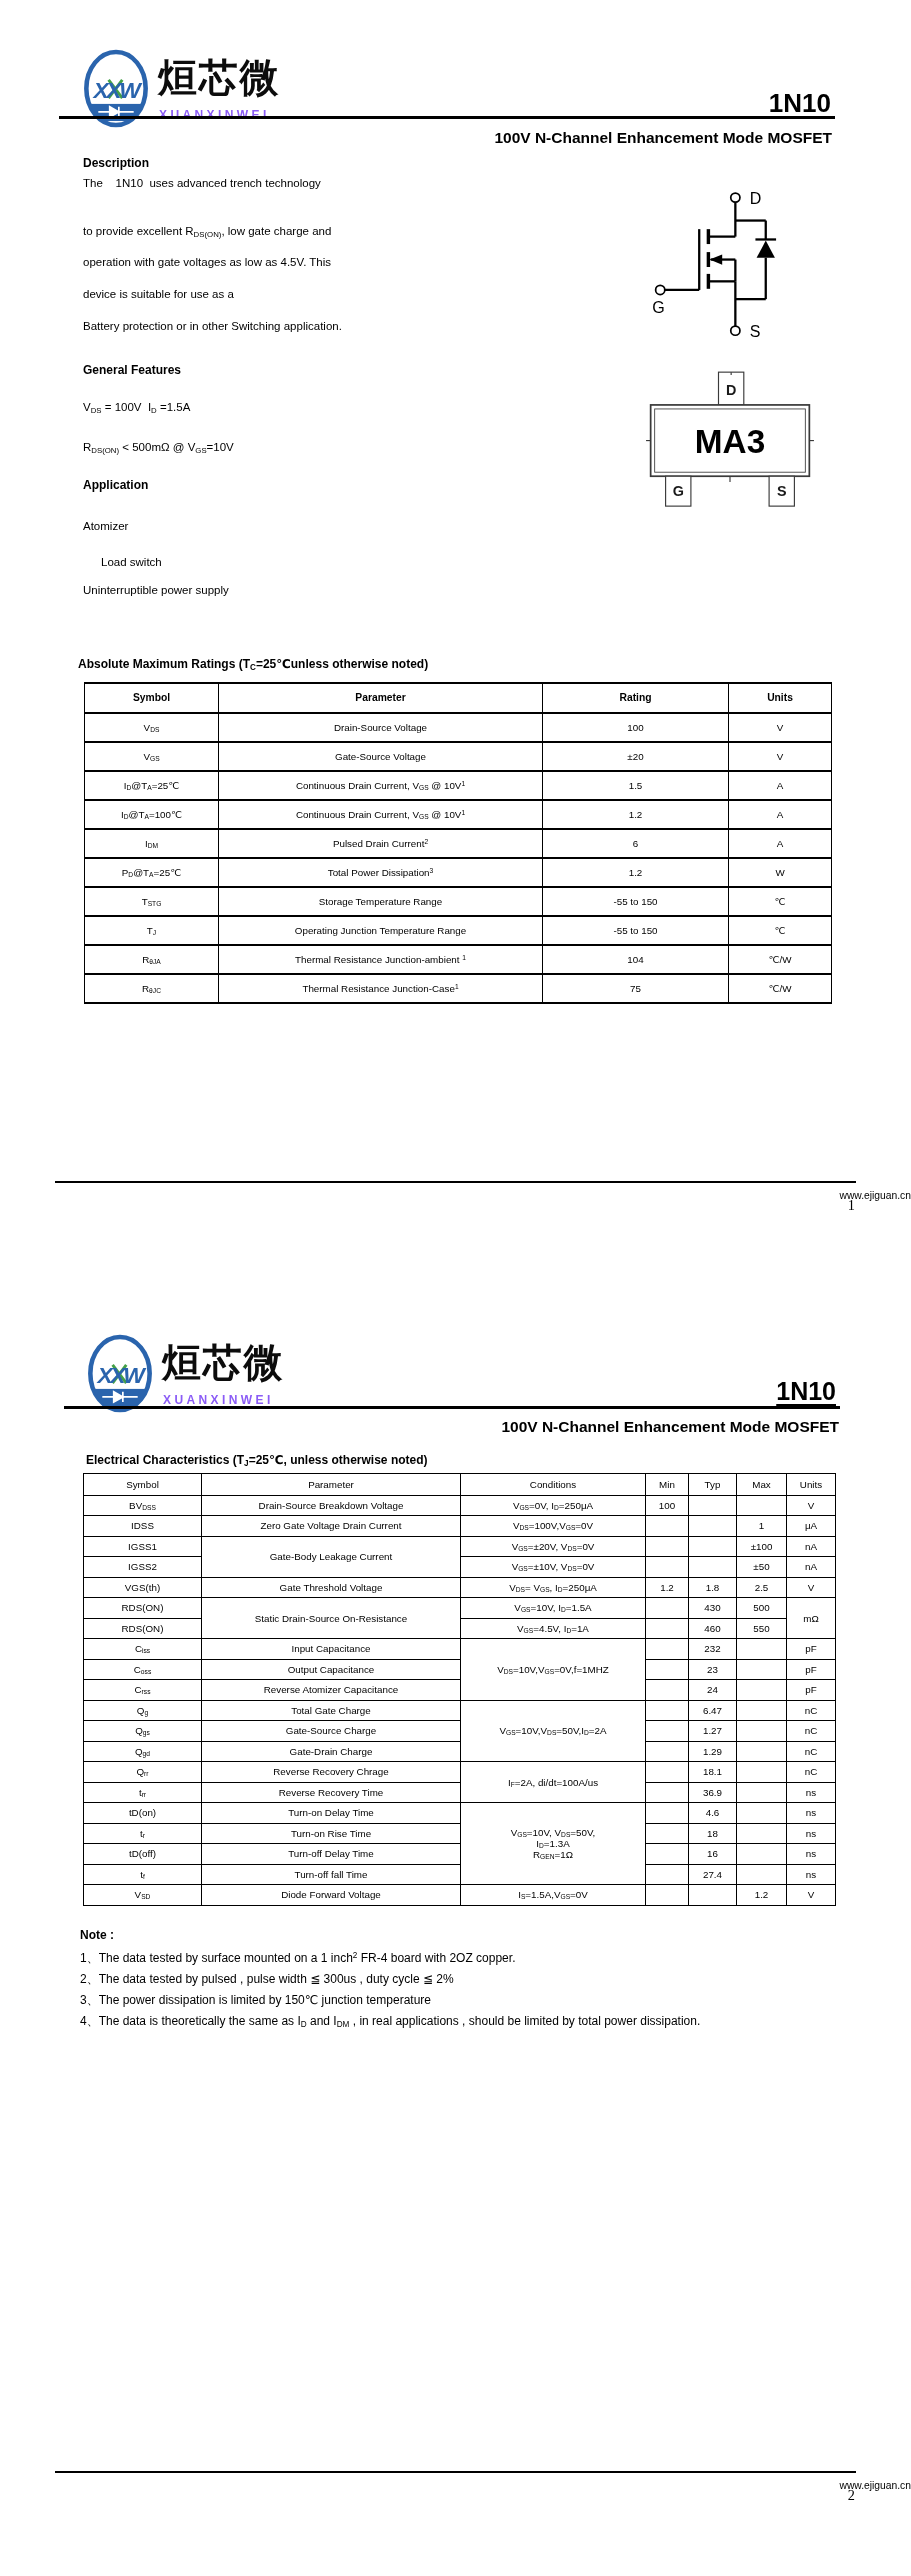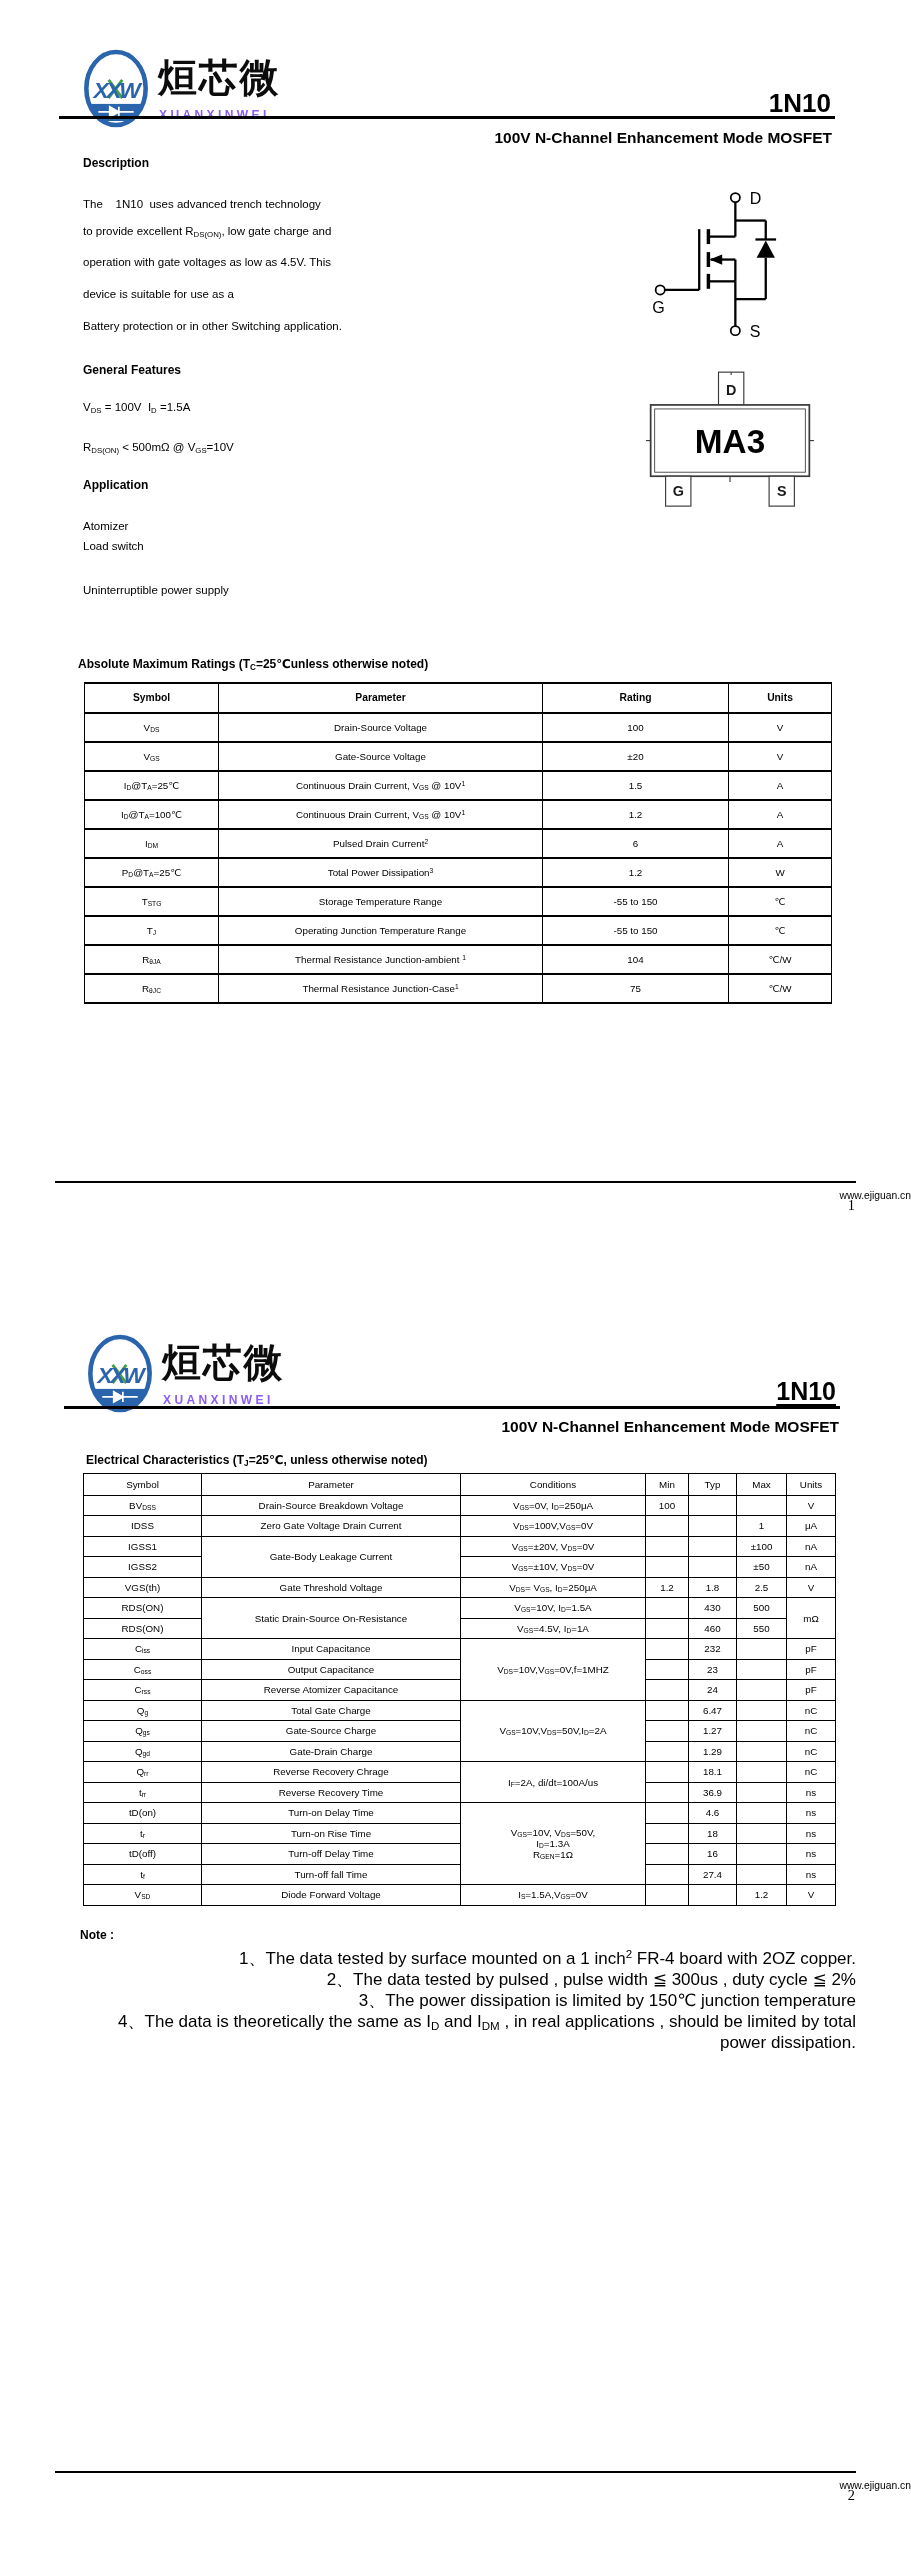--- a/index.html
+++ b/index.html
@@ -43,21 +43,21 @@
   .dtable td,.dtable th{border:1.1px solid #000;padding:0 2.3px;overflow:hidden;}
   .abs{left:84px;top:682px;width:748px;font-size:9.8px;}
   .abs th{height:27.5px;font-size:10.3px;font-weight:bold;border-top-width:2.3px;border-bottom-width:2.3px;}
   .abs td{height:27px;border-top-width:2.3px;border-bottom-width:2.3px;}
   .ec{left:83px;top:185px;width:752px;font-size:9.8px;}
   .ec th{height:20.7px;font-weight:normal;border-top-width:1.7px;border-bottom-width:1.7px;}
   .ec td{height:19.5px;border-top-width:1.7px;border-bottom-width:1.7px;}
 
   
   .note-h{position:absolute;left:80px;top:640px;font-size:12px;font-weight:bold;text-align:right;}
-  .notes{position:absolute;left:80px;top:660px;width:776px;font-size:17px;line-height:21px;text-align:right;}
+  .notes{position:absolute;left:80px;top:660px;width:776px;font-size:12px;line-height:21px;}
 
   
   .footer-rule{position:absolute;left:55px;width:801px;height:2.3px;background:#000;}
   #page-1 .footer-rule{top:1181px;}
   #page-2 .footer-rule{top:1183px;}
   .footer-url{position:absolute;left:0;width:911px;text-align:right;font-size:10.3px;}
   #page-1 .footer-url{top:1190px;}
   #page-2 .footer-url{top:1192px;}
   .footer-page{position:absolute;right:56px;font-size:14.3px;font-family:"Liberation Serif","DejaVu Serif",serif;}
   #page-1 .footer-page{top:1197px;}
@@ -94,33 +94,33 @@
       </svg>
       <div class="logo-cn">烜芯微</div>
       <div class="logo-en">XUANXINWEI</div>
     </div>
 
     <div class="partnum">1N10</div>
     <div class="head-rule"></div>
     <div class="subtitle">100V N-Channel Enhancement Mode MOSFET</div>
 
     <h2 class="sec" style="top:156px;">Description</h2>
-    <div class="bl" style="top:198px;">The    1N10  uses advanced trench technology</div>
+    <div class="bl" style="top:177px;">The    1N10  uses advanced trench technology</div>
     <div class="bl" style="top:225px;">to provide excellent R<sub>DS(ON)</sub>, low gate charge and</div>
     <div class="bl" style="top:256px;">operation with gate voltages as low as 4.5V. This</div>
     <div class="bl" style="top:288px;">device is suitable for use as a</div>
     <div class="bl" style="top:320px;">Battery protection or in other Switching application.</div>
 
     <h2 class="sec" style="top:363px;">General Features</h2>
     <div class="bl" style="top:401px;">V<sub>DS</sub> = 100V  I<sub>D</sub> =1.5A</div>
     <div class="bl" style="top:441px;">R<sub>DS(ON)</sub> &lt; 500mΩ @ V<sub>GS</sub>=10V</div>
 
     <h2 class="sec" style="top:478px;">Application</h2>
     <div class="bl" style="top:520px;">Atomizer</div>
-    <div class="bl" style="top:540px;">Load switch</div>
+    <div class="bl" style="top:556px;margin-left:18px;">Load switch</div>
     <div class="bl" style="top:584px;">Uninterruptible power supply</div>
 
     <svg class="figure" style="left:651px;top:189px;" width="132" height="152" viewBox="0 0 230 265">
       <g stroke="#000" stroke-width="4" fill="none">
         <circle cx="147" cy="15" r="8" stroke-width="3" fill="#fff"></circle>
         <line x1="147" y1="23" x2="147" y2="83"></line>
         <line x1="147" y1="55" x2="200" y2="55"></line>
         <line x1="200" y1="55" x2="200" y2="88"></line>
         <line x1="84" y1="70" x2="84" y2="176"></line>
         <line x1="24" y1="176" x2="84" y2="176"></line>

